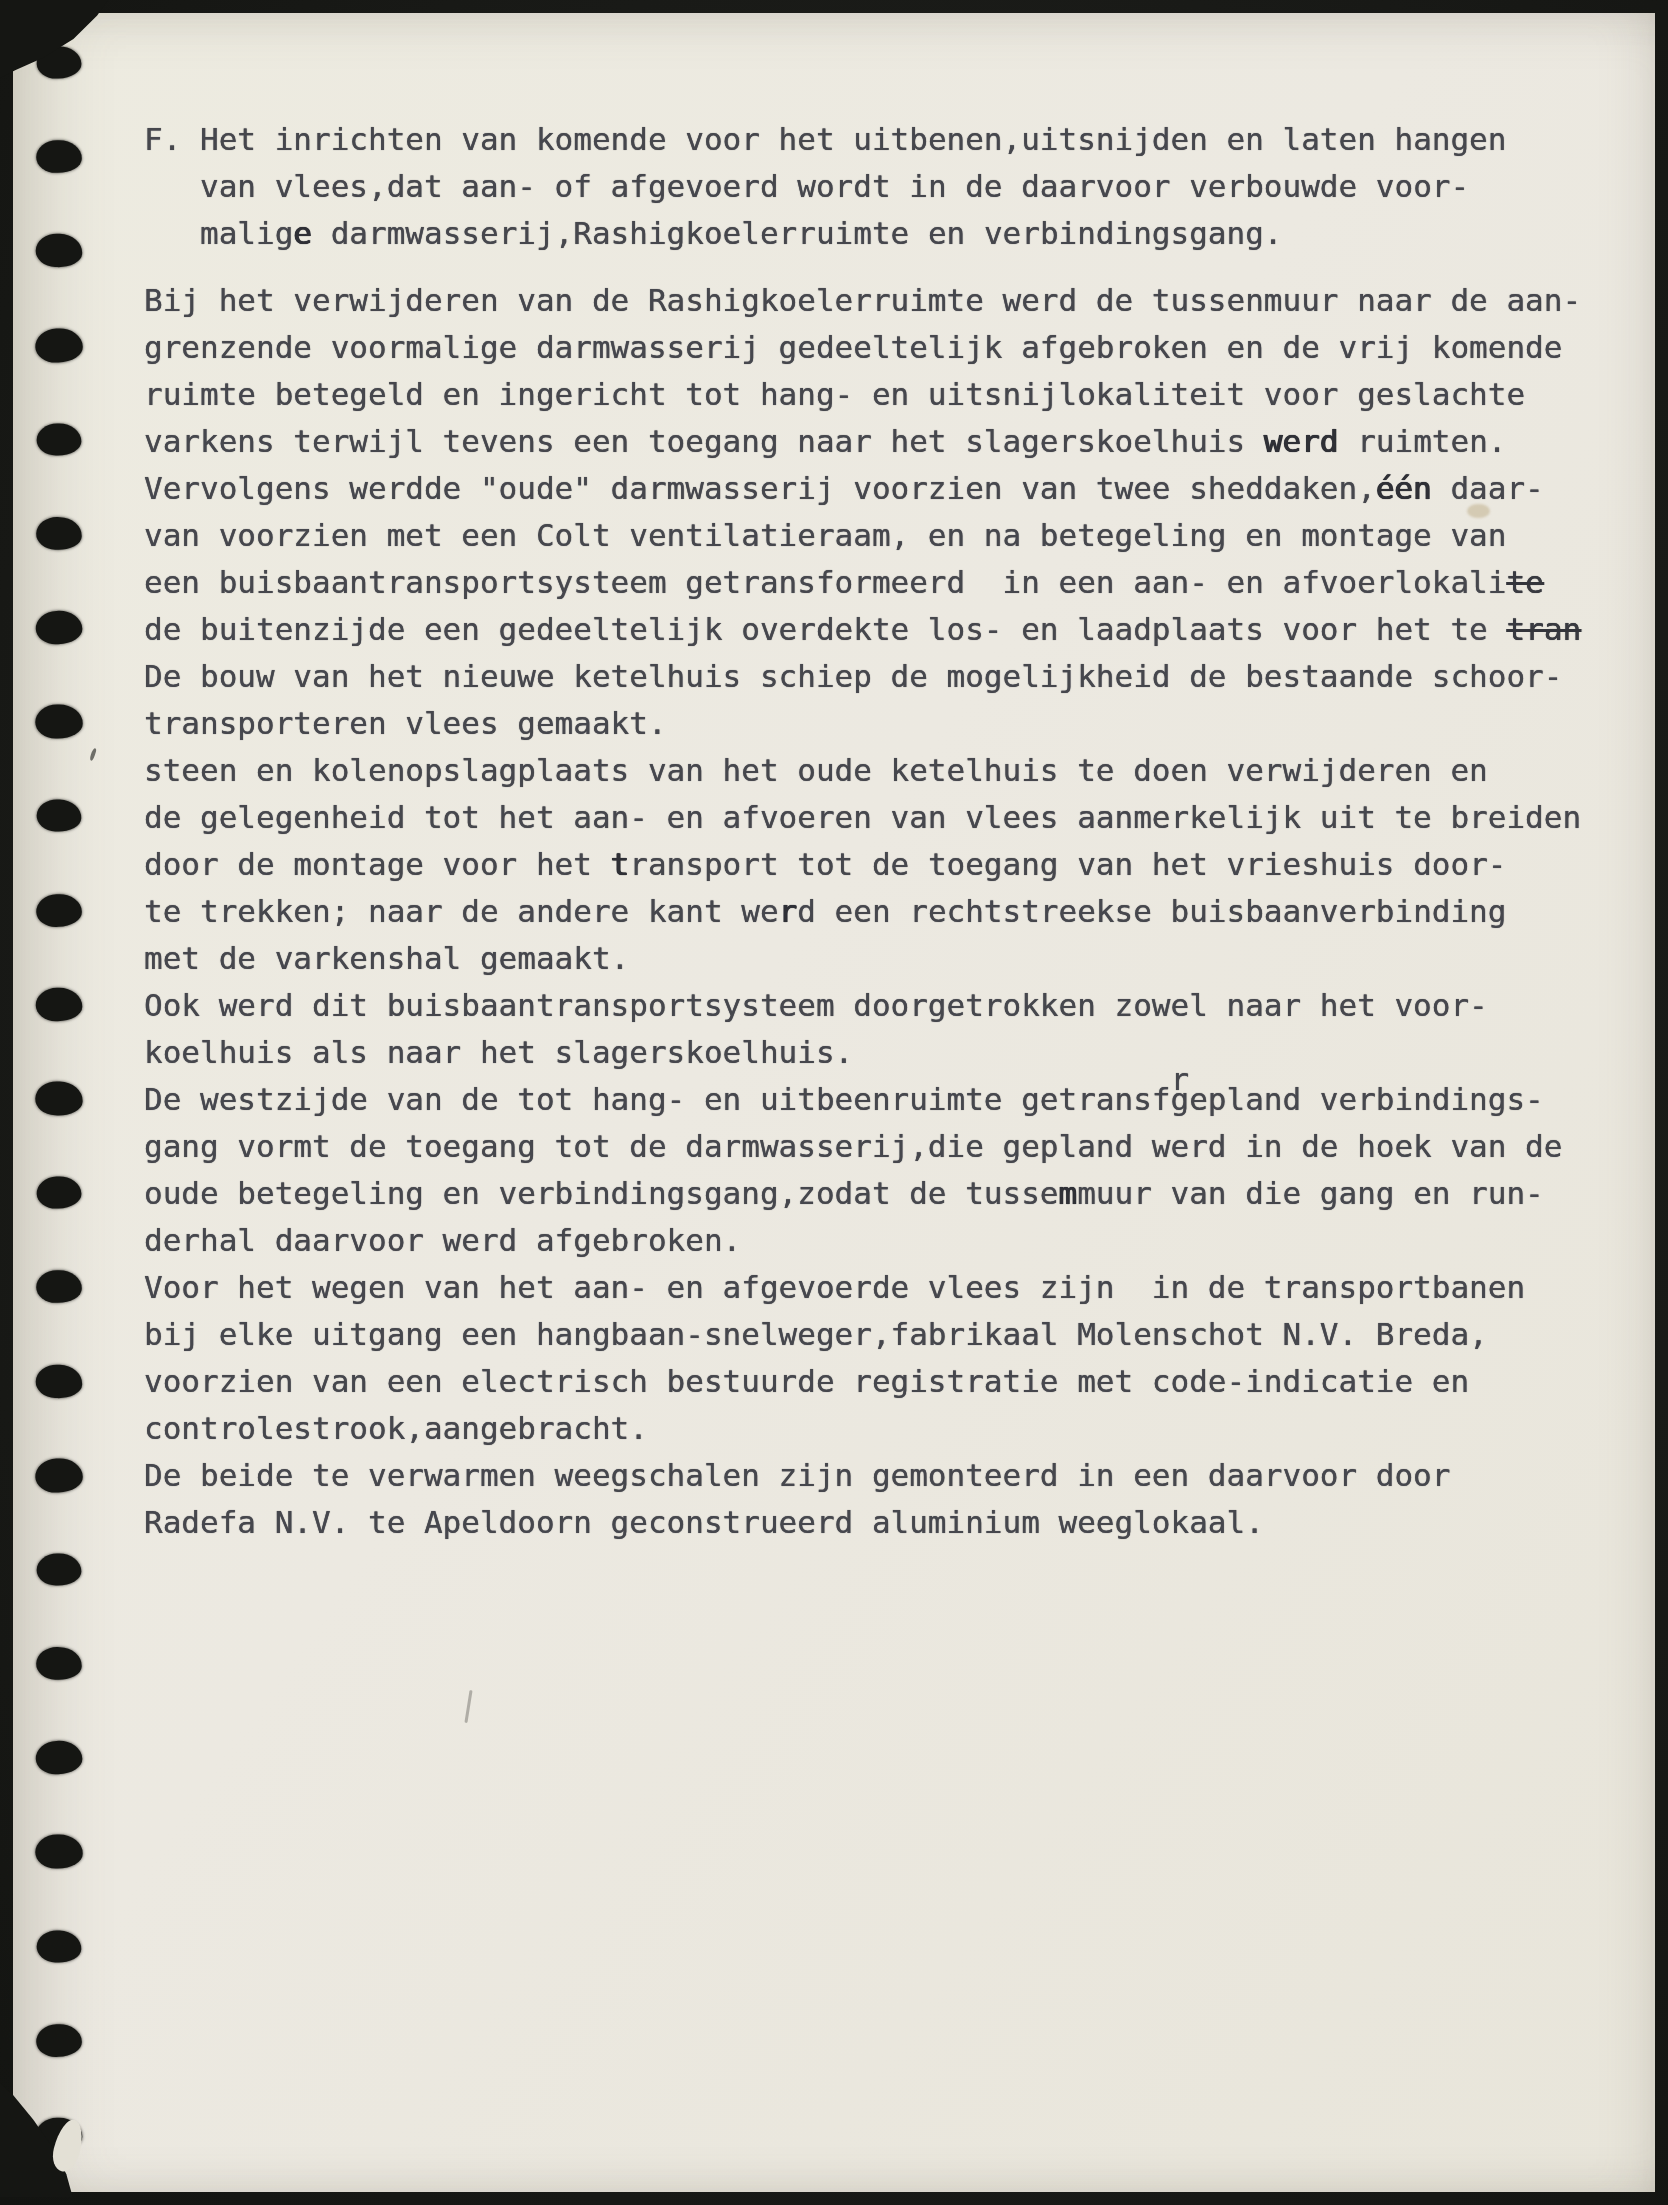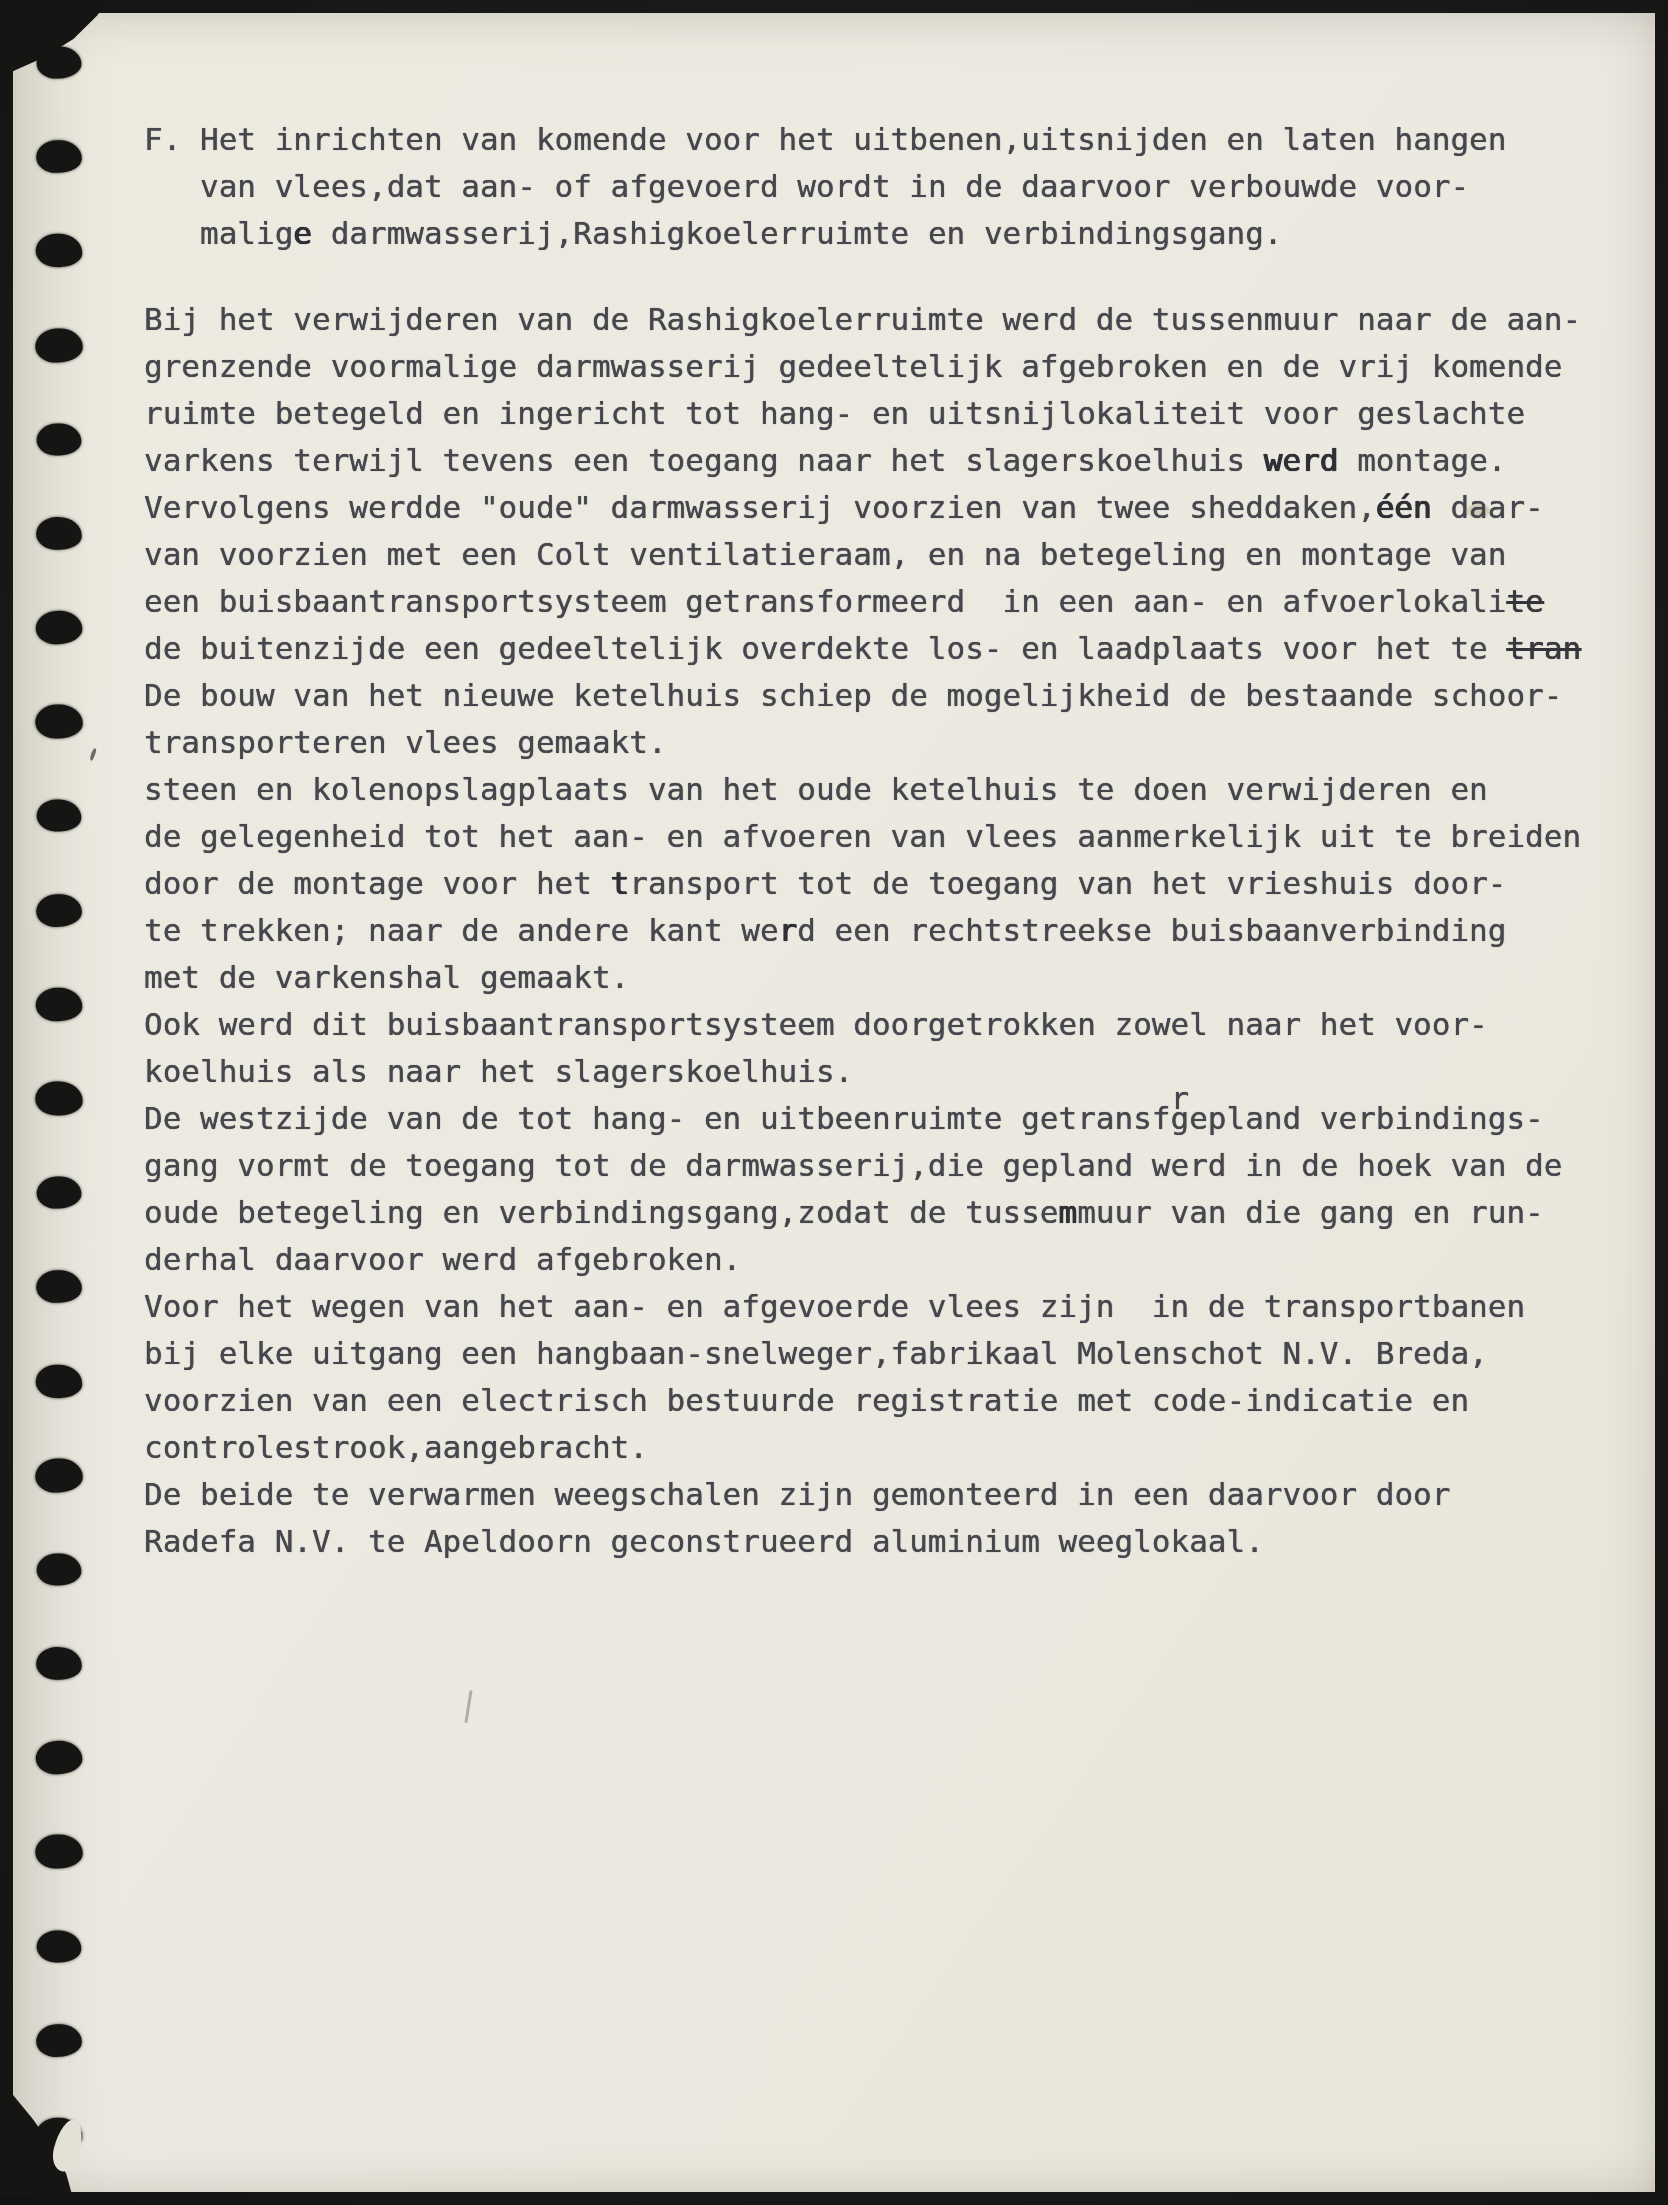--- a/index.html
+++ b/index.html
@@ -35,21 +35,21 @@
     position:absolute;left:55px;top:2119px;width:26px;height:53px;background:#e3e0d5;
     border-radius:50% 50% 50% 50% / 62% 58% 42% 38%;
     transform:rotate(14deg);
   }
   .tline{
     white-space:pre;font-size:31px;line-height:47px;color:#46474d;
     text-shadow:0 0 0.9px rgba(60,61,69,.85), 0.3px 0.3px 0 rgba(60,61,69,.25);
   }
   .heading-marker{position:absolute;left:144px;top:116px;}
   .heading-lines{position:absolute;left:200px;top:116px;}
-  .body-lines{position:absolute;left:144px;top:296px;}
+  .body-lines{position:absolute;left:144px;top:277px;}
   .seg-n{}
   .seg-b{
     color:#2f3036;
     text-shadow:0.6px 0 currentColor,-0.6px 0 currentColor,0 0 1.1px rgba(38,39,45,.9);
   }
   .seg-x{
     color:#393a40;
     text-decoration:line-through;text-decoration-thickness:2.5px;text-decoration-color:#34353b;
     text-shadow:0.4px 0 currentColor,0 0 0.9px rgba(48,49,55,.85);
   }
@@ -110,21 +110,21 @@
   <div class="heading-marker tline">F.</div>
   <div class="heading-lines">
       <div class="tline"><span class="seg-n">Het inrichten van komende voor het uitbenen,uitsnijden en laten hangen</span></div>
       <div class="tline"><span class="seg-n">van vlees,dat aan- of afgevoerd wordt in de daarvoor verbouwde voor-</span></div>
       <div class="tline"><span class="seg-n">malig</span><span class="seg-b">e</span><span class="seg-n"> darmwasserij,Rashigkoelerruimte en verbindingsgang.</span></div>
     </div>
   <div class="body-lines">
       <div class="tline"><span class="seg-n">Bij het verwijderen van de Rashigkoelerruimte werd de tussenmuur naar de aan-</span></div>
       <div class="tline"><span class="seg-n">grenzende voormalige darmwasserij gedeeltelijk afgebroken en de vrij komende</span></div>
       <div class="tline"><span class="seg-n">ruimte betegeld en ingericht tot hang- en uitsnijlokaliteit voor geslachte</span></div>
-      <div class="tline"><span class="seg-n">varkens terwijl tevens een toegang naar het slagerskoelhuis </span><span class="seg-b">werd</span><span class="seg-n"> montage.</span></div>
+      <div class="tline"><span class="seg-n">varkens terwijl tevens een toegang naar het slagerskoelhuis </span><span class="seg-b">werd</span><span class="seg-n"> ruimten.</span></div>
       <div class="tline"><span class="seg-n">Vervolgens werdde "oude" darmwasserij voorzien van twee sheddaken,</span><span class="seg-b">één</span><span class="seg-n"> daar-</span></div>
       <div class="tline"><span class="seg-n">van voorzien met een Colt ventilatieraam, en na betegeling en montage van</span></div>
       <div class="tline"><span class="seg-n">een buisbaantransportsysteem getransformeerd  in een aan- en afvoerlokali</span><span class="seg-x">te</span></div>
       <div class="tline"><span class="seg-n">de buitenzijde een gedeeltelijk overdekte los- en laadplaats voor het te </span><span class="seg-x">tran</span></div>
       <div class="tline"><span class="seg-n">De bouw van het nieuwe ketelhuis schiep de mogelijkheid de bestaande schoor-</span></div>
       <div class="tline"><span class="seg-n">transporteren vlees gemaakt.</span></div>
       <div class="tline"><span class="seg-n">steen en kolenopslagplaats van het oude ketelhuis te doen verwijderen en</span></div>
       <div class="tline"><span class="seg-n">de gelegenheid tot het aan- en afvoeren van vlees aanmerkelijk uit te breiden</span></div>
       <div class="tline"><span class="seg-n">door de montage voor het </span><span class="seg-b">t</span><span class="seg-n">ransport tot de toegang van het vrieshuis door-</span></div>
       <div class="tline"><span class="seg-n">te trekken; naar de andere kant we</span><span class="seg-b">r</span><span class="seg-n">d een rechtstreekse buisbaanverbinding</span></div>

